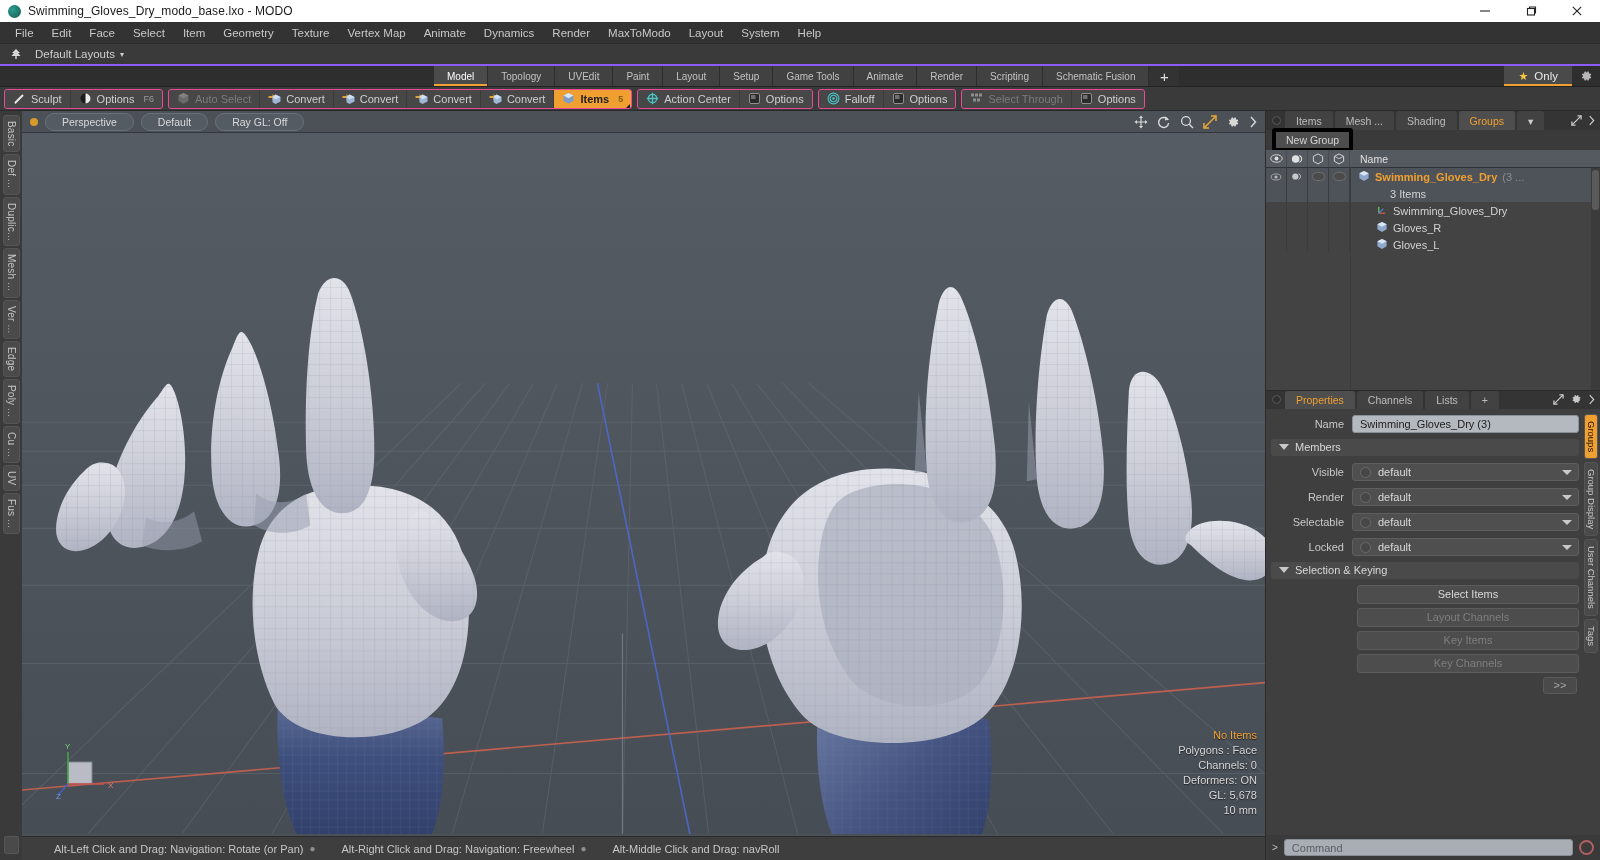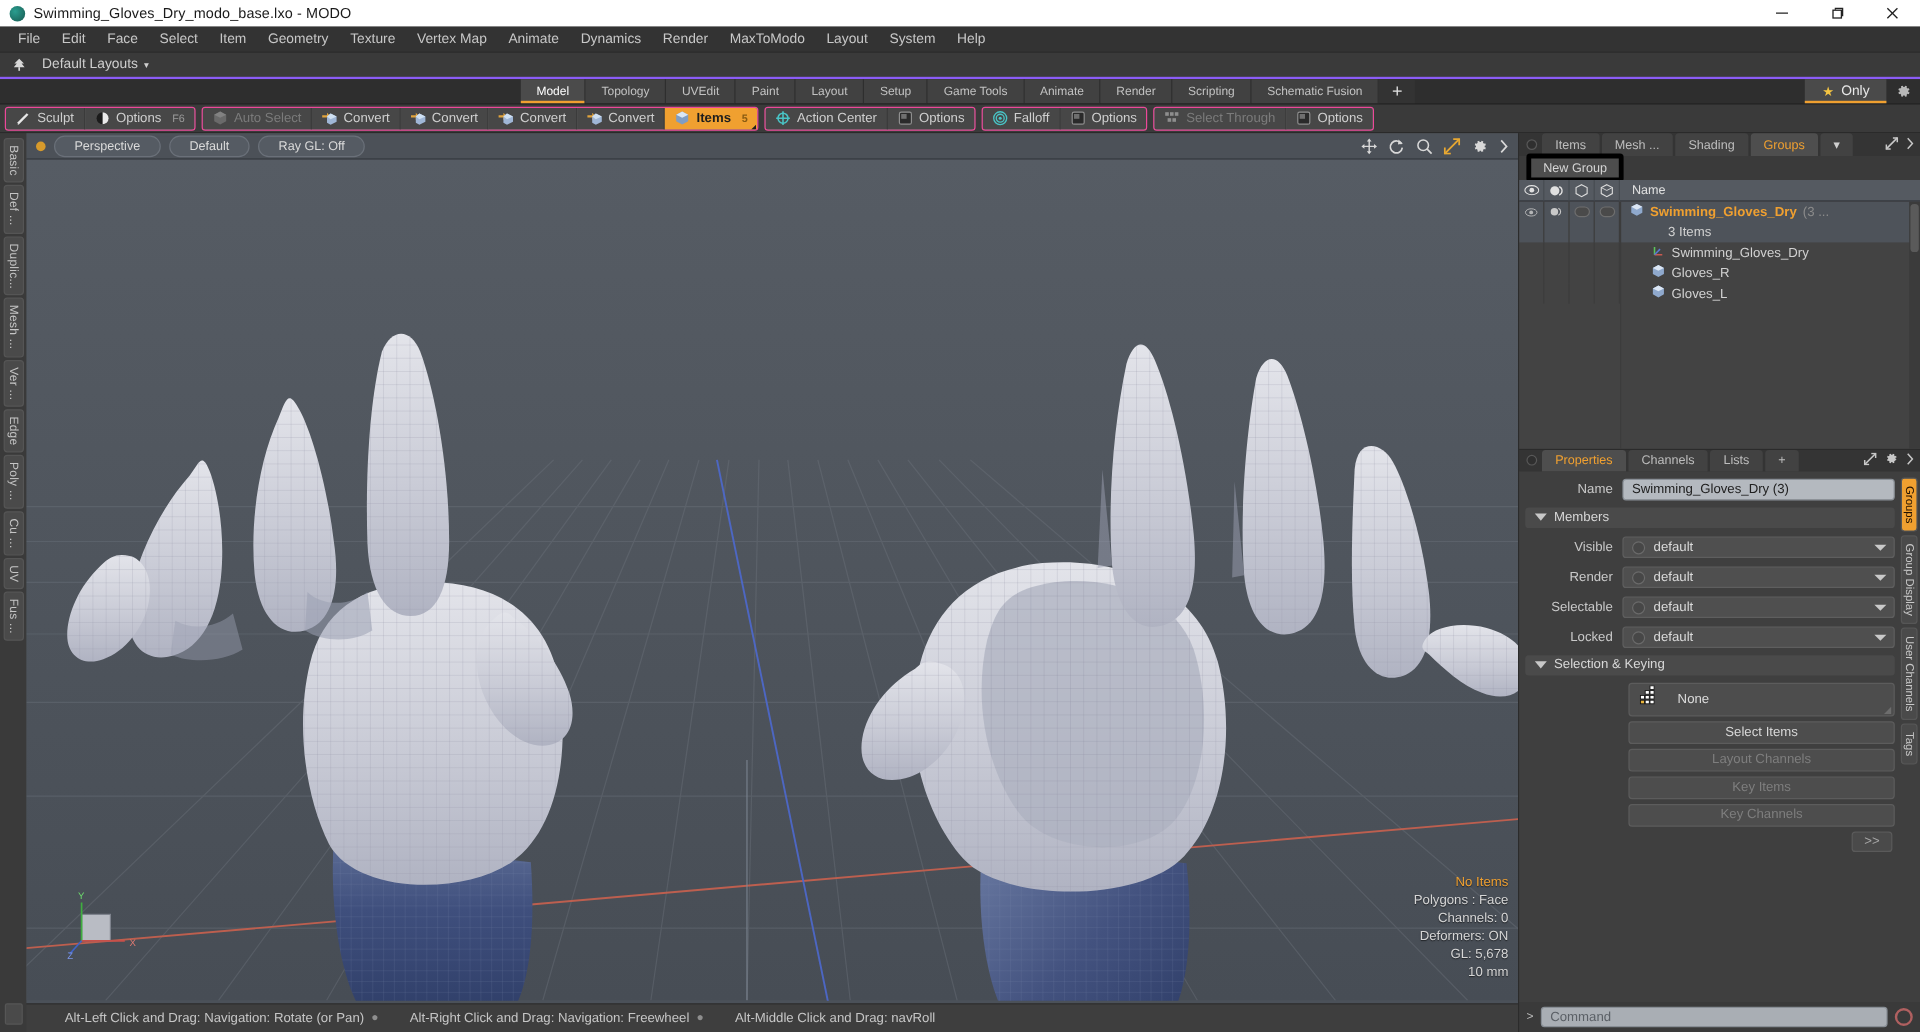--- a/index.html
+++ b/index.html
@@ -967,37 +967,20 @@
               <span>default</span>
               <span class="caret"></span>
             </div>
           </div>
 
           <div class="section-hdr">
             <span class="tri"></span>
             <span>Selection &amp; Keying</span>
           </div>
 
-          <div class="sel-box">
-            <span>
-              <svg width="22" height="20" viewBox="0 0 22 20">
-                <rect x="9" y="0.5" width="3.4" height="3" fill="#fff" stroke="#111" stroke-width="0.7"></rect>
-                <rect x="5" y="4.5" width="3.4" height="3" fill="#fff" stroke="#111" stroke-width="0.7"></rect>
-                <rect x="9" y="4.5" width="3.4" height="3" fill="#fff" stroke="#111" stroke-width="0.7"></rect>
-                <rect x="1" y="8.5" width="3.4" height="3" fill="#fff" stroke="#111" stroke-width="0.7"></rect>
-                <rect x="5" y="8.5" width="3.4" height="3" fill="#fff" stroke="#111" stroke-width="0.7"></rect>
-                <rect x="9" y="8.5" width="3.4" height="3" fill="#fff" stroke="#111" stroke-width="0.7"></rect>
-                <rect x="1" y="12.5" width="3.4" height="3" fill="#e8b43c" stroke="#111" stroke-width="0.7"></rect>
-                <rect x="5" y="12.5" width="3.4" height="3" fill="#fff" stroke="#111" stroke-width="0.7"></rect>
-                <rect x="9" y="12.5" width="3.4" height="3" fill="#fff" stroke="#111" stroke-width="0.7"></rect>
-              </svg>
-            </span>
-            <span>None</span>
-            <span class="grip"></span>
-          </div>
 
           <div class="pbtn">Select Items</div>
           <div class="pbtn dim">Layout Channels</div>
           <div class="pbtn dim">Key Items</div>
           <div class="pbtn dim">Key Channels</div>
 
           <div class="dbl-btn">&gt;&gt;</div>
         </div>
 
         <div class="rtabs">

